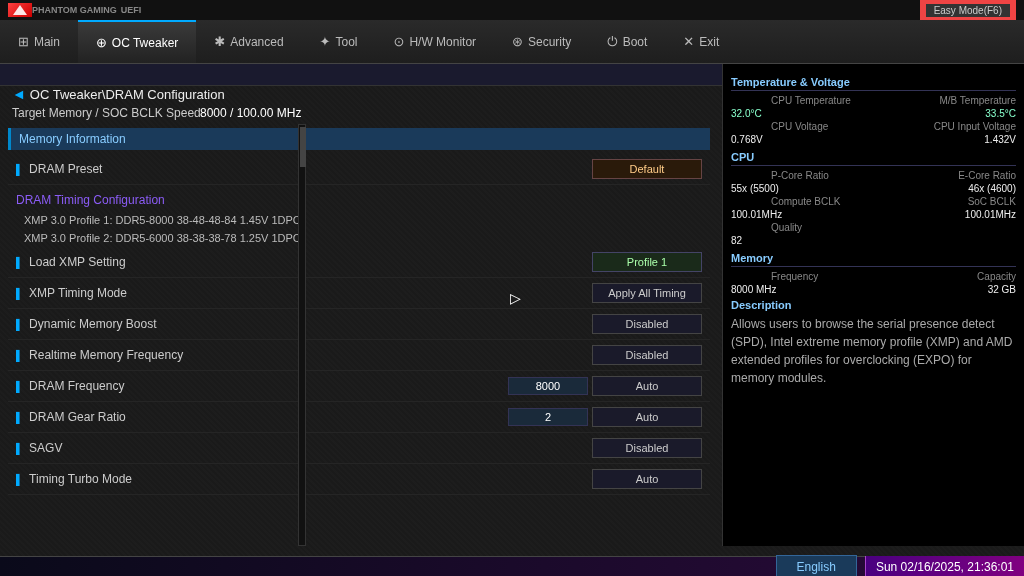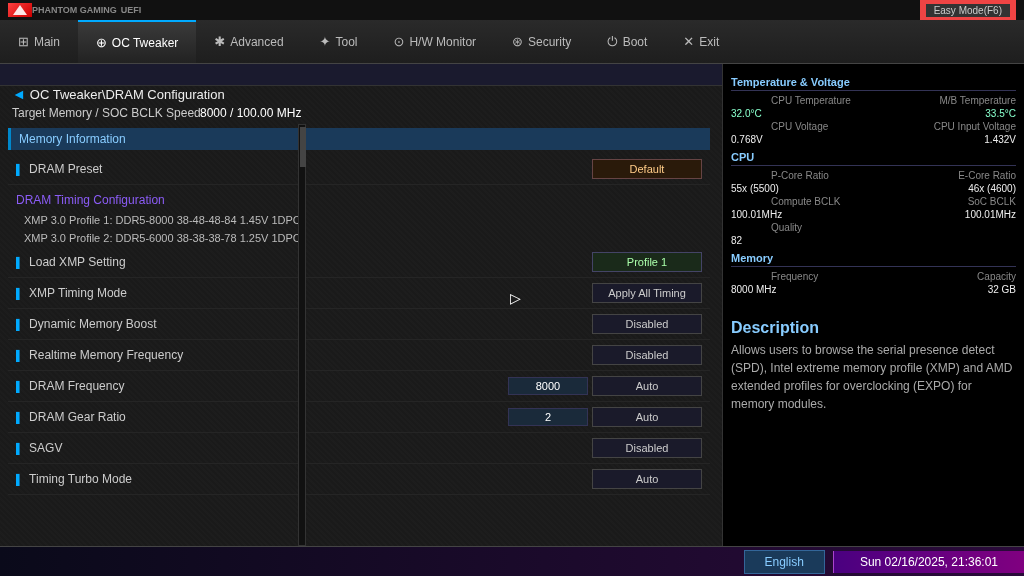--- a/index.html
+++ b/index.html
@@ -259,55 +259,55 @@
       display: flex;
       justify-content: space-between;
       margin-bottom: 2px;
     }
     .rp-label { color: #888; font-size: 10px; margin-left: 40px; }
     .rp-value { color: #eee; font-size: 10px; }
     .rp-value.highlight { color: #88ffcc; }
 
     .rp-desc-title {
       color: #88ccff;
-      font-size: 16px;
+      font-size: 11px;
       font-weight: bold;
-      margin-top: 24px;
+      margin-top: 4px;
       margin-bottom: 4px;
     }
     .rp-desc-text {
       color: #aaa;
       font-size: 12px;
       line-height: 1.5;
     }
 
     
     .status-bar {
       position: absolute;
       bottom: 0; left: 0; right: 0;
-      height: 30px;
+      height: 20px;
       background: linear-gradient(90deg, #0a0a1a 0%, #1a0a2a 50%, #2a0a3a 100%);
       display: flex;
       align-items: center;
       justify-content: flex-end;
       border-top: 1px solid #444;
     }
     .lang-btn {
       background: #1a3a5a;
       border: 1px solid #336699;
       color: #88ccff;
       padding: 4px 20px;
       font-size: 12px;
       cursor: pointer;
       margin-right: 8px;
     }
     .datetime {
       background: linear-gradient(90deg, #4a0080, #800080);
       color: #fff;
-      padding: 4px 26px;
+      padding: 4px 10px;
       font-size: 12px;
       border-left: 1px solid #aa44cc;
     }
 
     
     .uefi-text {
       color: #888;
       font-size: 9px;
       margin-left: 4px;
     }

